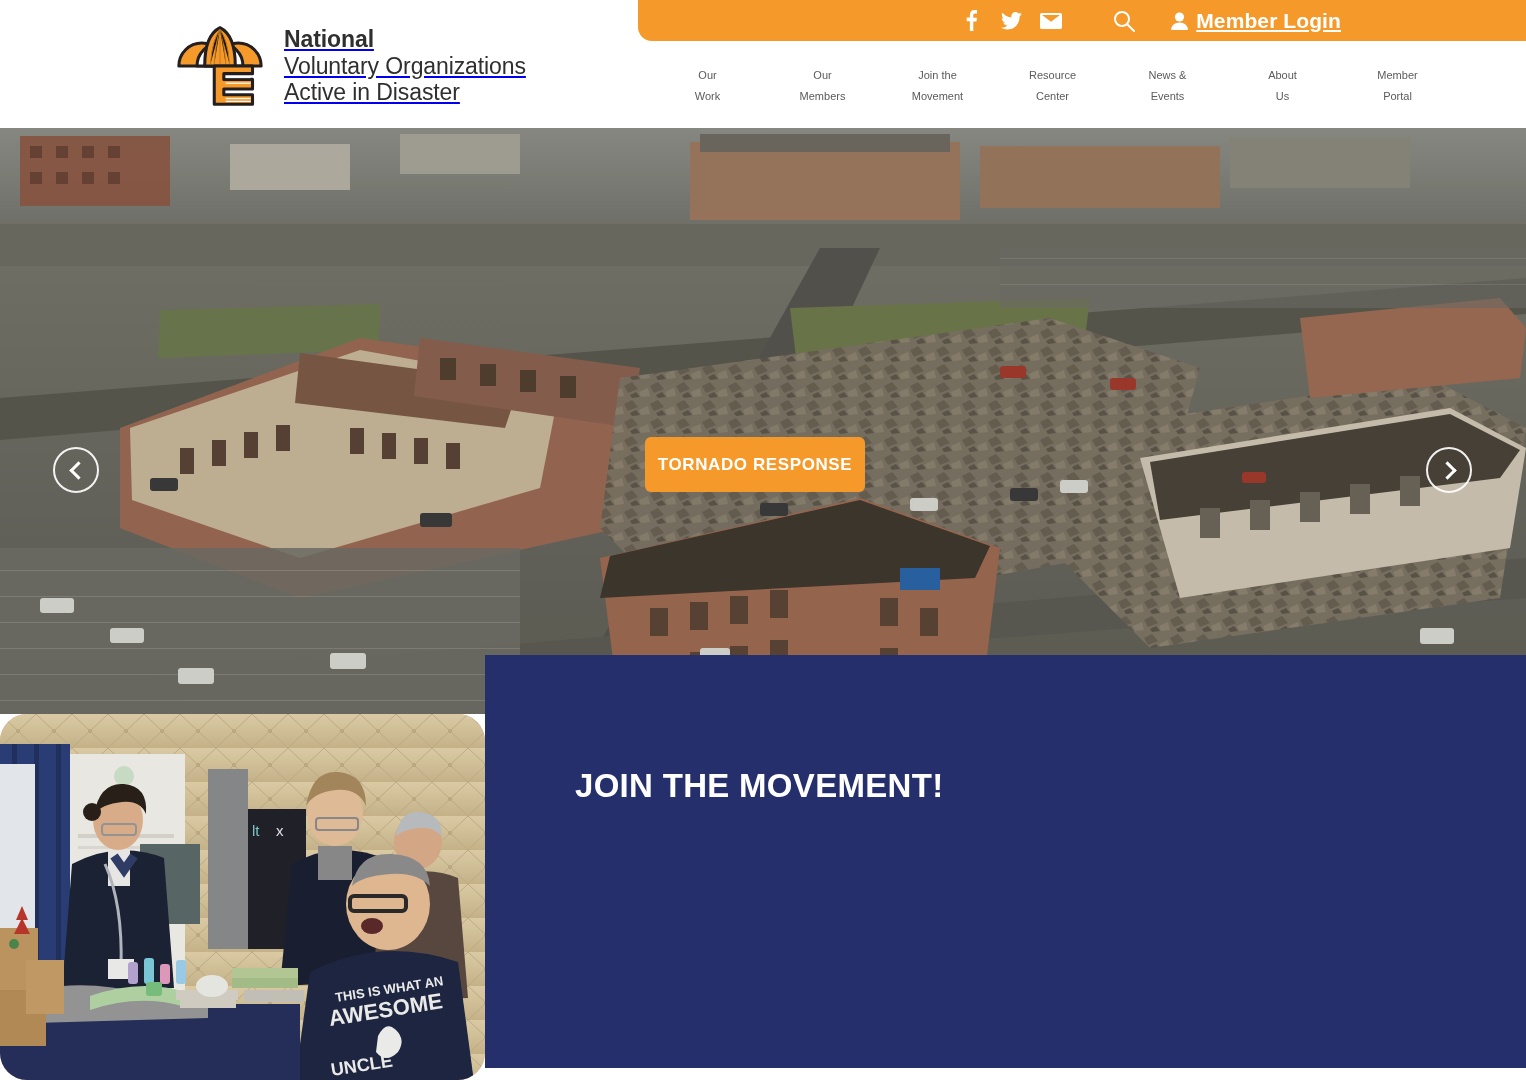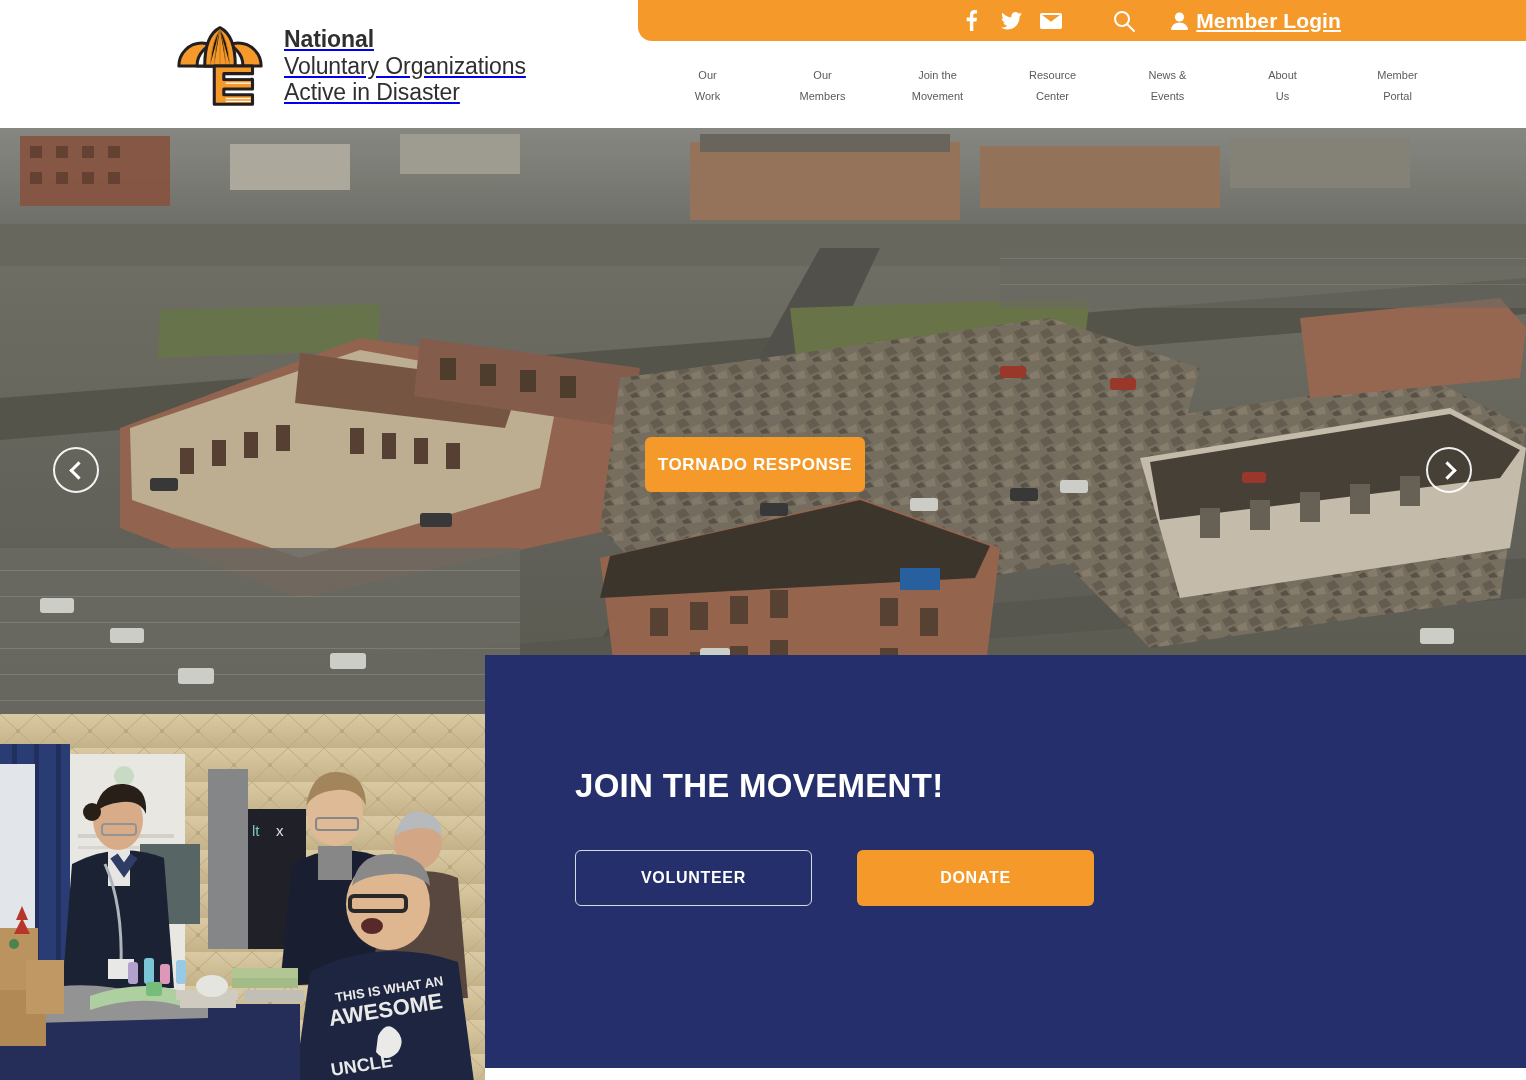--- a/index.html
+++ b/index.html
@@ -118,20 +118,21 @@
   .chev.l { transform: rotate(-135deg); margin-left: 4px; }
   .chev.r { transform: rotate(45deg); margin-right: 4px; }
 
   
   .conf-photo {
     position: absolute;
     top: 714px; left: 0;
     width: 485px; height: 366px;
     overflow: hidden;
     background: #fca5a5;
+    border-radius: 27px;
   }
 
   
   .join-panel {
     position: absolute;
     top: 655px; left: 485px;
     width: 1041px; height: 413px;
     background: #242f6b;
     padding: 112px 0 0 90px;
     color: #ffffff;
@@ -417,28 +418,20 @@
         <circle cx="14" cy="230" r="5" fill="#4f8a4f"></circle>
         <path d="M22 192 l6 14 l-12 0Z" fill="#c0392b"></path>
         <path d="M22 204 l8 16 l-16 0Z" fill="#c0392b"></path>
       </g>
       <rect x="0" y="0" width="485" height="366" fill="#000" opacity=".04"></rect>
     </svg>
   </div>
 
   <div class="join-panel">
     <div class="join-title">JOIN THE MOVEMENT!</div>
-    <div class="join-buttons">
-      <div class="btn btn-outline">
-        <span>VOLUNTEER</span>
-      </div>
-      <div class="btn btn-orange">
-        <span>DONATE</span>
-      </div>
-    </div>
   </div>
 
   <div class="header">
 
     <a class="logo-wrap" href="#">
       <svg class="logo-mark" viewBox="0 0 100 92">
         <g fill="none" stroke="#231f20" stroke-width="3.2" stroke-linejoin="round">
           <path d="M7 46 a24 24 0 0 1 24 -24 a24 24 0 0 1 24 24 Z" fill="#f59a2a"></path>
           <path d="M45 46 a24 24 0 0 1 24 -24 a24 24 0 0 1 24 24 Z" fill="#f59a2a"></path>
           <path d="M26 46 a24 24 0 0 1 24 -24 a24 24 0 0 1 24 24 Z" fill="#ffffff"></path>

